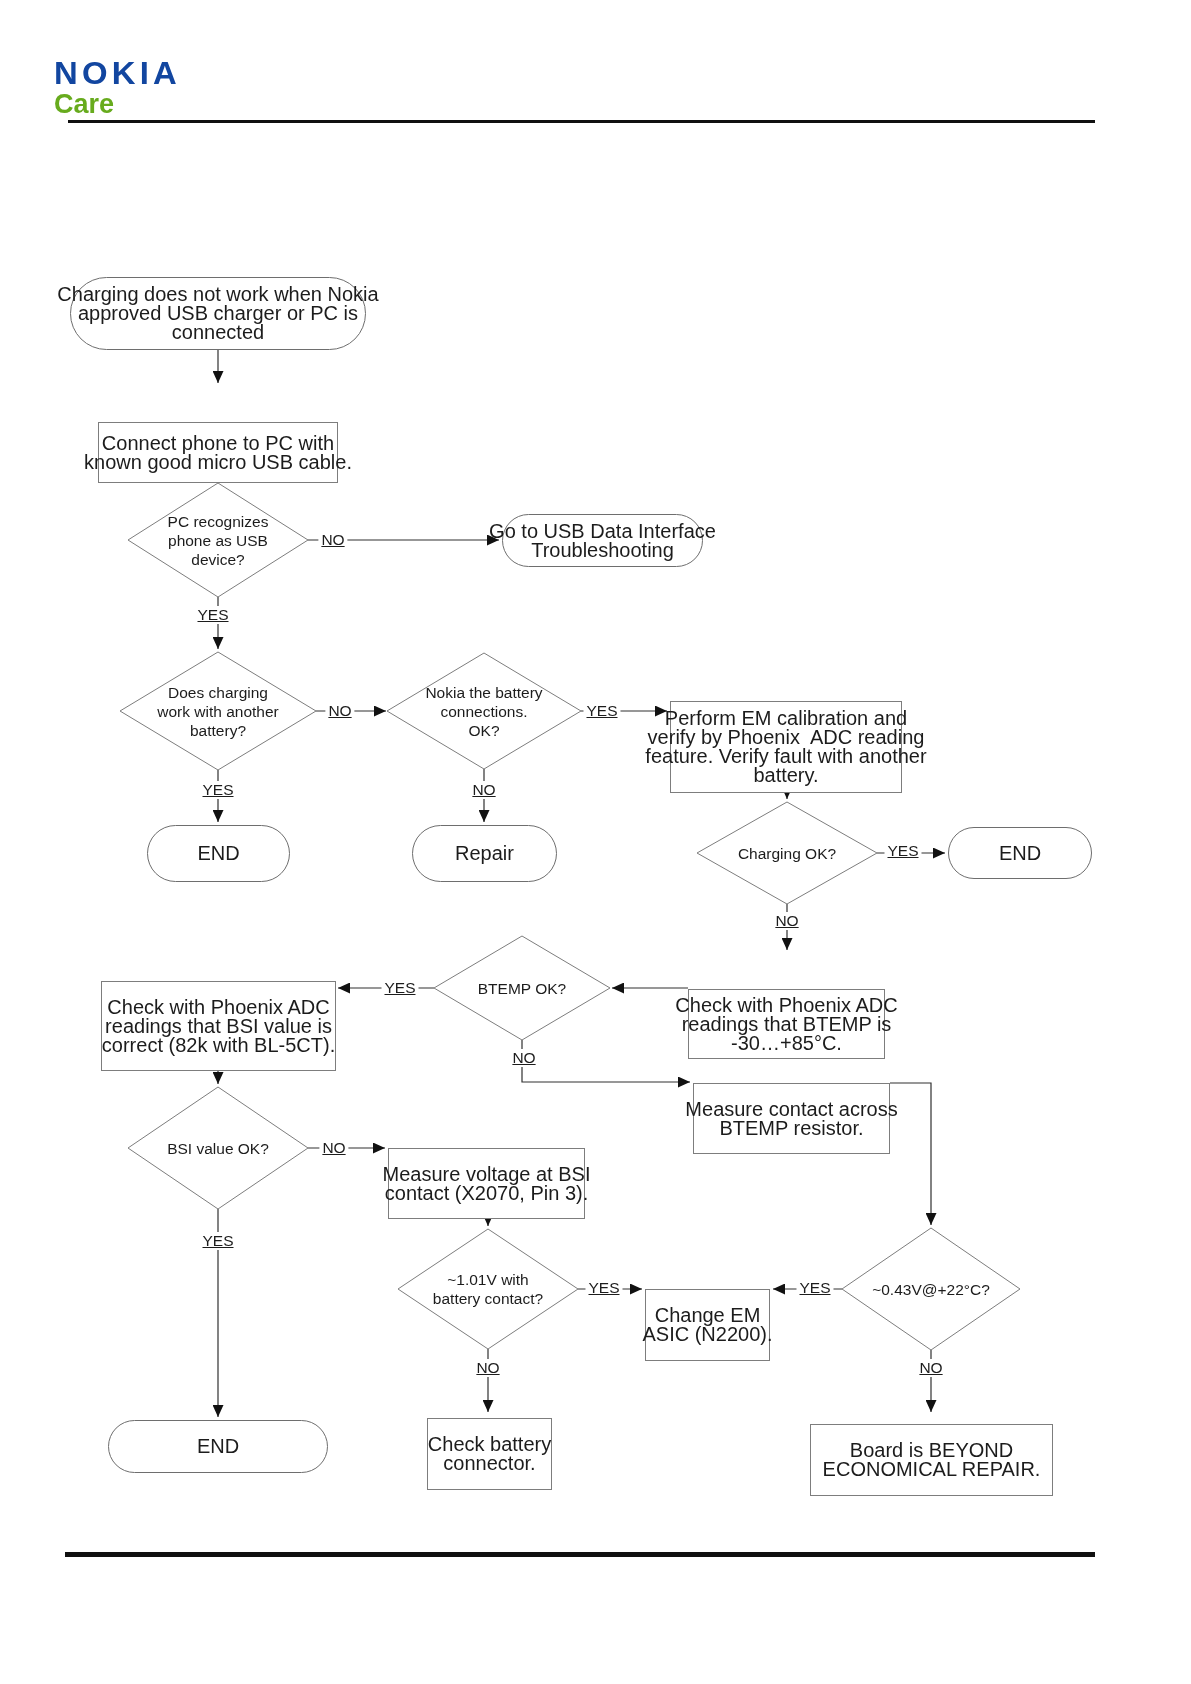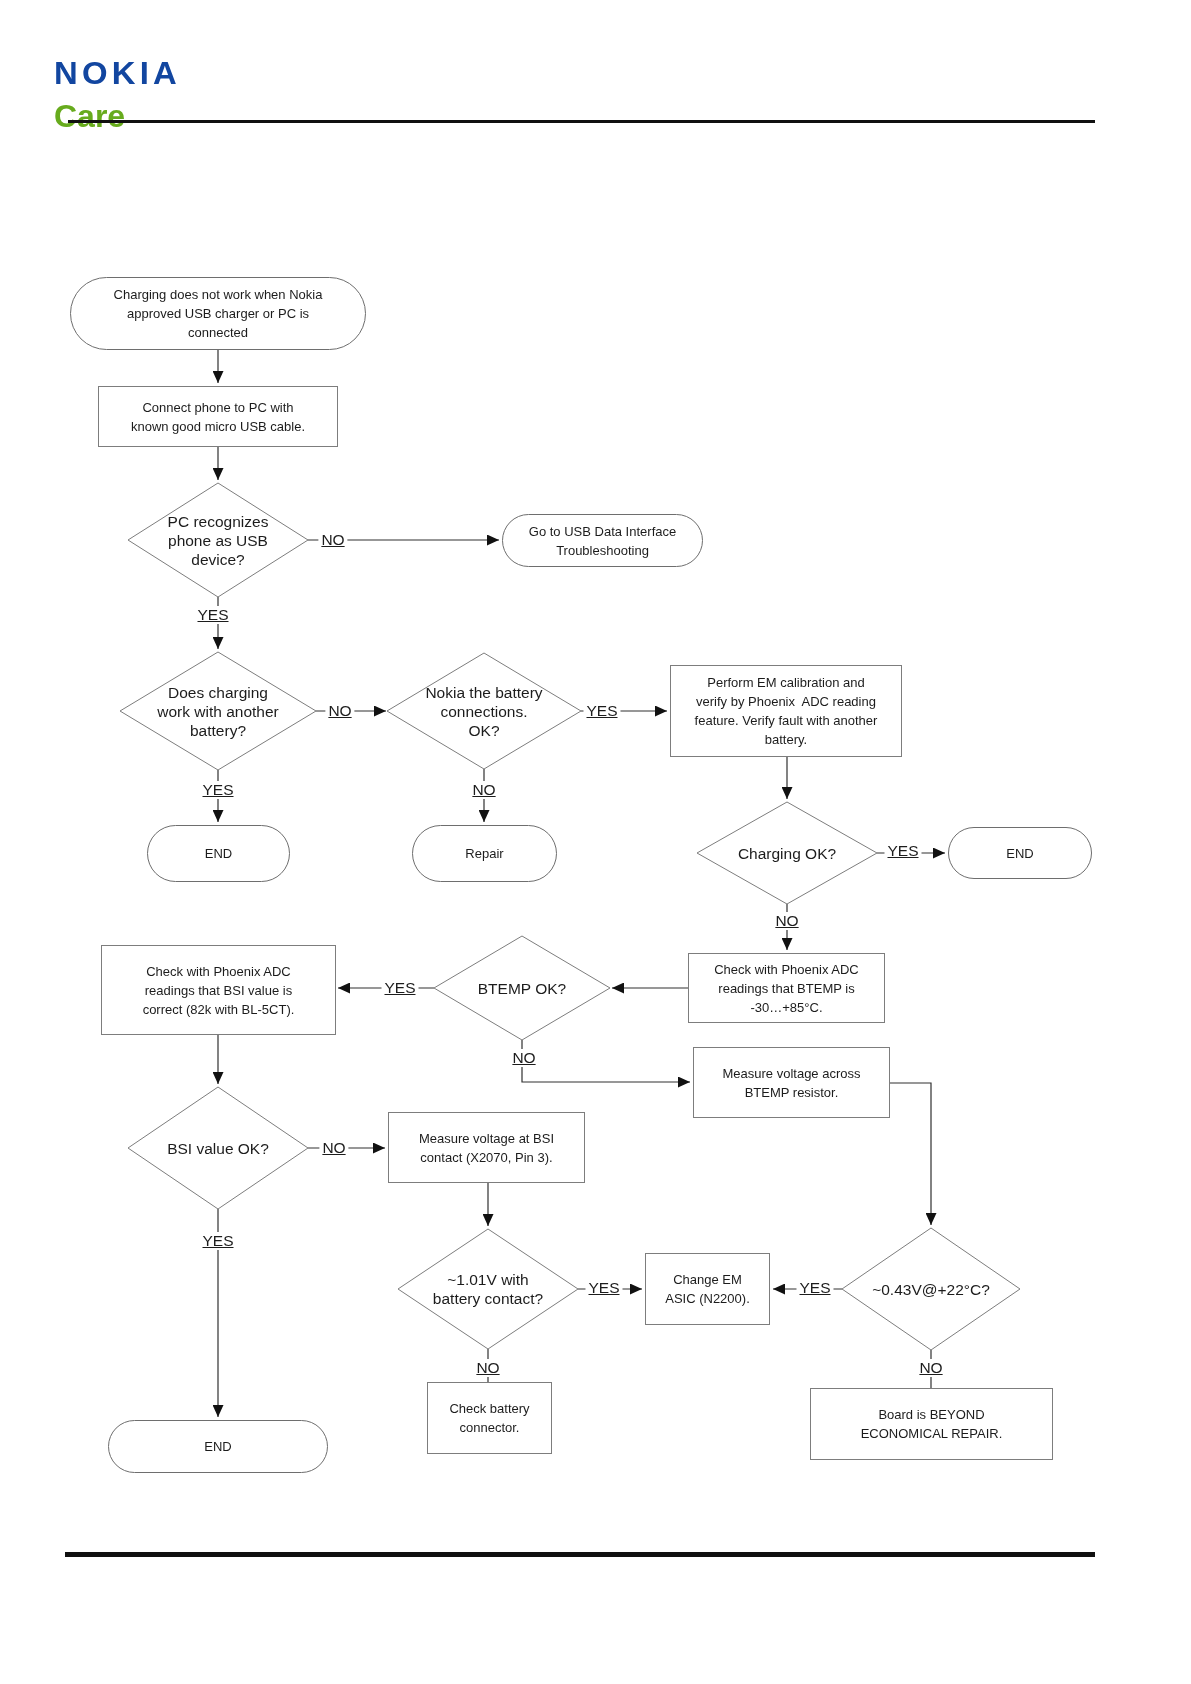--- a/index.html
+++ b/index.html
@@ -7,36 +7,36 @@
     position:relative; width:1191px; height:1684px; background:#ffffff;
     font-family:"Liberation Sans", sans-serif; overflow:hidden;
   }
   
   .brand { position:absolute; left:54px; top:58px; }
   .brand-nokia {
     color:#1246a0; font-size:31px; font-weight:bold; letter-spacing:4px;
     transform:scaleX(1.06); transform-origin:left; line-height:32px;
   }
   .brand-care {
-    color:#67ab1d; font-size:32px; font-weight:bold; line-height:28px; margin-top:12px;
+    color:#67ab1d; font-size:27px; font-weight:bold; line-height:28px; margin-top:0px;
   }
   .rule { position:absolute; background:#101010; }
   .rule-top { left:68px; top:120px; width:1027px; height:3px; }
   .rule-bottom { left:65px; top:1552px; width:1030px; height:5px; }
 
   
   .layer-svg { position:absolute; left:0; top:0; }
   .node {
     position:absolute; display:flex; align-items:center; justify-content:center;
     background:#ffffff; box-sizing:border-box;
   }
-  .rect { border:1px solid #7d7d7d; }
+  .rect { border:1px solid #7d7d7d;margin-top:36px; }
   .pill { border:1px solid #6e6e6e; border-radius:999px; }
   .node-text {
-    font-size:13px; line-height:19px; color:#1c1c1c;
+    font-size:20px; line-height:19px; color:#1c1c1c;
     white-space:pre; text-align:center;
   }
   .dtext {
     position:absolute; transform:translate(-50%,-50%);
     font-size:15.5px; line-height:19px; color:#1c1c1c;
     white-space:pre; text-align:center;
   }
   .elabel {
     position:absolute; transform:translate(-50%,-50%);
     font-size:15.5px; color:#1c1c1c; background:#ffffff; padding:0 3px;
@@ -131,21 +131,21 @@
     <span class="node-text">Check with Phoenix ADC
 readings that BSI value is
 correct (82k with BL-5CT).</span>
   </div>
   <div class="node rect" style="left:688px;top:953px;width:197px;height:70px">
     <span class="node-text">Check with Phoenix ADC
 readings that BTEMP is
 -30…+85°C.</span>
   </div>
   <div class="node rect" style="left:693px;top:1047px;width:197px;height:71px">
-    <span class="node-text">Measure voltage across
+    <span class="node-text">Measure contact across
 BTEMP resistor.</span>
   </div>
   <div class="node rect" style="left:388px;top:1112px;width:197px;height:71px">
     <span class="node-text">Measure voltage at BSI
 contact (X2070, Pin 3).</span>
   </div>
   <div class="node rect" style="left:645px;top:1253px;width:125px;height:72px">
     <span class="node-text">Change EM
 ASIC (N2200).</span>
   </div>

